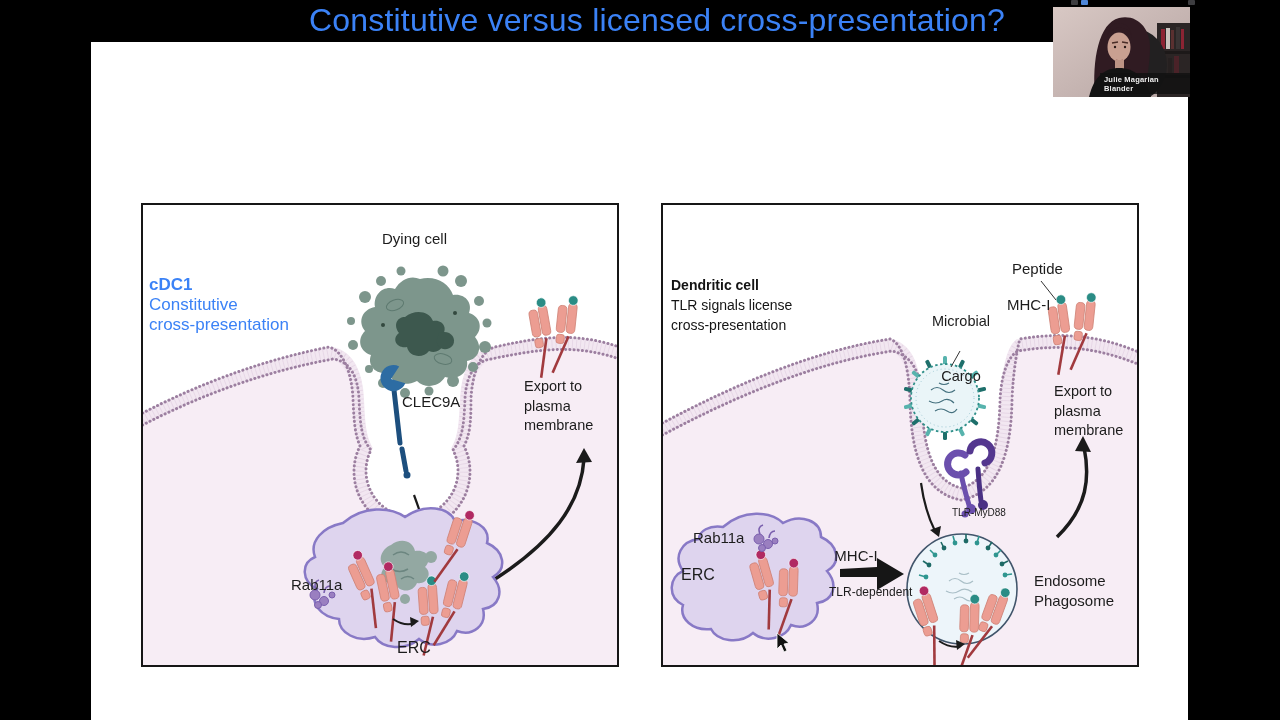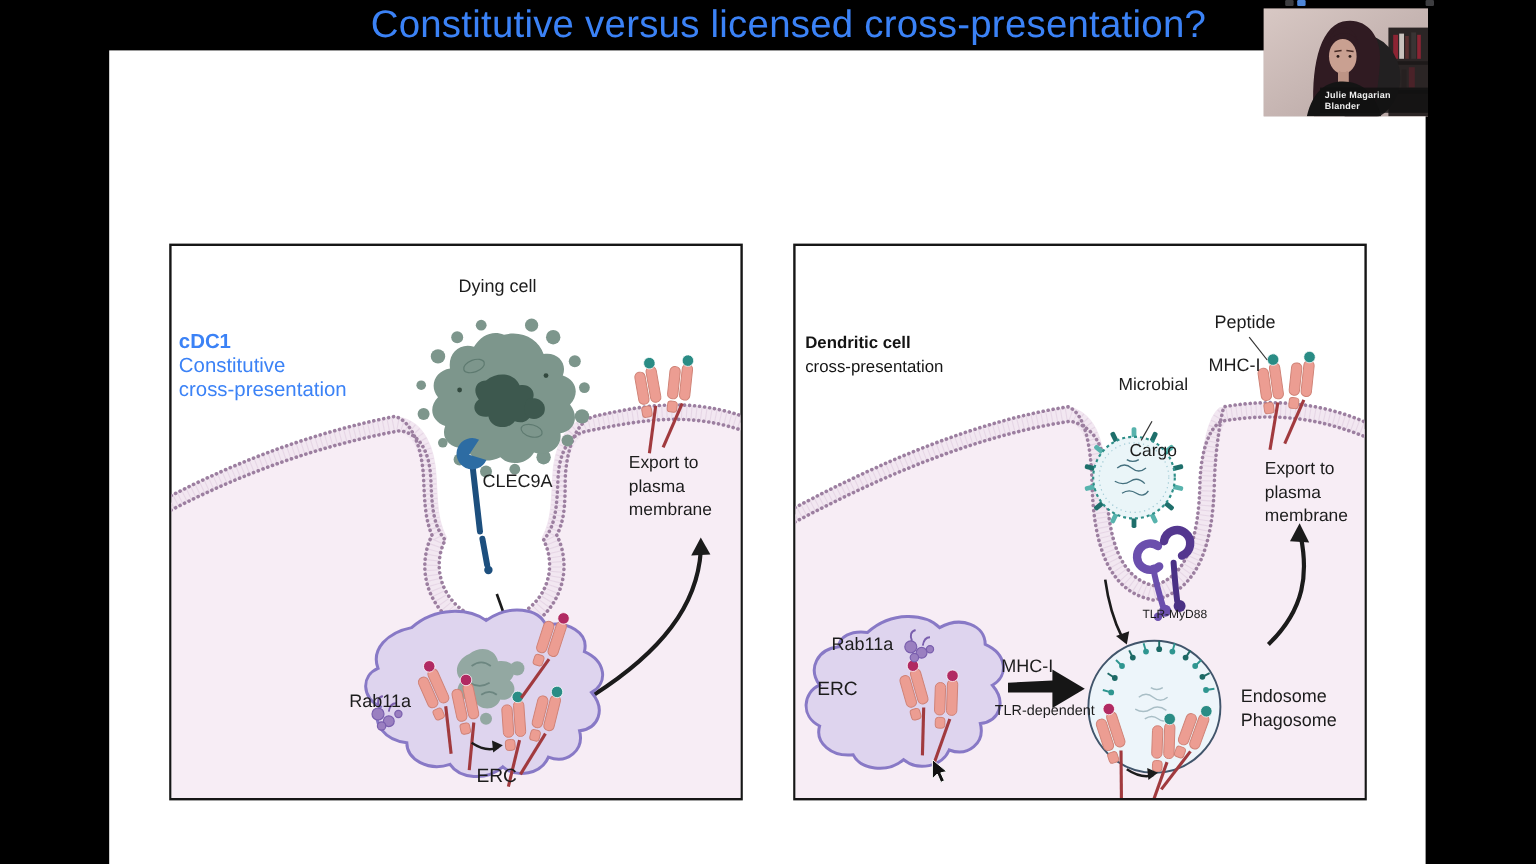--- a/index.html
+++ b/index.html
@@ -265,20 +265,21 @@
       </g>
     </g>
 
     <polygon points="177,364 214,362 214,353 241,369 214,385 214,372 177,372" fill="#161616"></polygon>
 
     <path d="M 114,428 L 114,444 L 118,440 L 121,447 L 124,445.5 L 121,439 L 126,438 Z" fill="#111" stroke="#fff" stroke-width="0.8"></path>
   </svg>
 
   <div class="hd-block" style="left:8px;top:70px;width:146px;">
     <span class="b">Dendritic cell</span>
+    <span>TLR signals license</span>
     <span>cross-presentation</span>
   </div>
   <span class="lbl" style="left:349px;top:55px;">Peptide</span>
   <span class="lbl" style="left:344px;top:91px;">MHC-I</span>
   <span class="lbl lbl-c" style="left:252px;top:108px;width:92px;font-size:14.5px;">Microbial</span>
   <span class="lbl lbl-c" style="left:252px;top:127px;width:92px;font-size:14.5px;margin-top:36px;">Cargo</span>
   <span class="lbl" style="left:391px;top:178px;font-size:14.5px;">Export to</span>
   <span class="lbl" style="left:391px;top:198px;font-size:14.5px;">plasma</span>
   <span class="lbl" style="left:391px;top:217px;font-size:14.5px;">membrane</span>
   <span class="lbl" style="left:289px;top:302px;font-size:10px;">TLR-MyD88</span>

